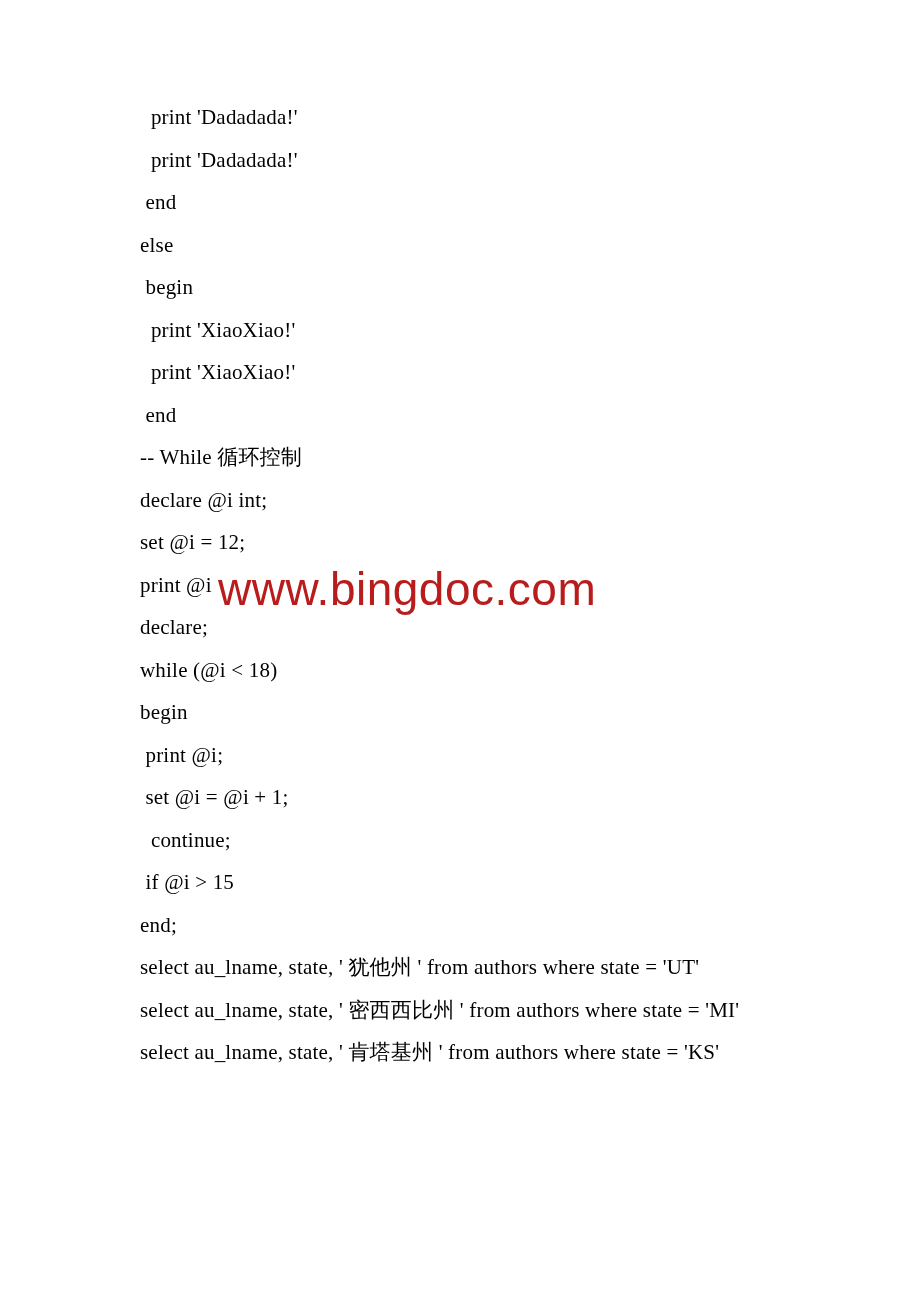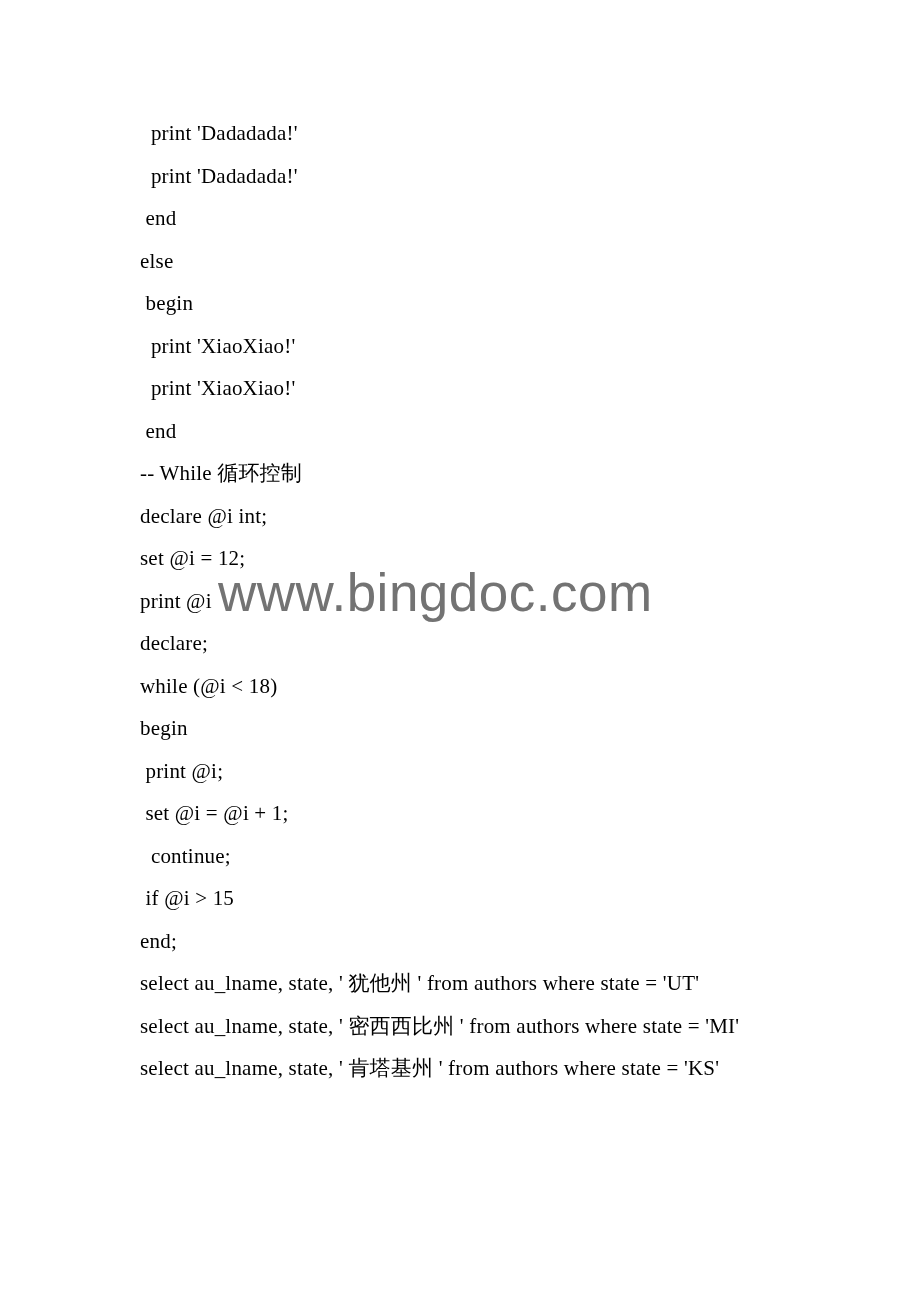--- a/index.html
+++ b/index.html
@@ -10,36 +10,36 @@
     body {
       background: #ffffff;
       width: 920px;
       height: 1302px;
       position: relative;
       font-family: "Times New Roman", serif;
     }
     .content {
       position: absolute;
       left: 140px;
-      top: 112px;
+      top: 96px;
       width: 640px;
     }
     .line {
       font-size: 21px;
       color: #000000;
       line-height: 42.5px;
       white-space: pre;
       letter-spacing: 0.2px;
     }
     .watermark {
       position: absolute;
       left: 218px;
       top: 562px;
-      font-size: 53px;
-      color: #737373;
+      font-size: 46px;
+      color: #b91c1c;
       font-family: Arial, sans-serif;
       letter-spacing: 0.5px;
       z-index: 0;
       user-select: none;
     }
     .content .line {
       position: relative;
       z-index: 1;
     }
   </style>

